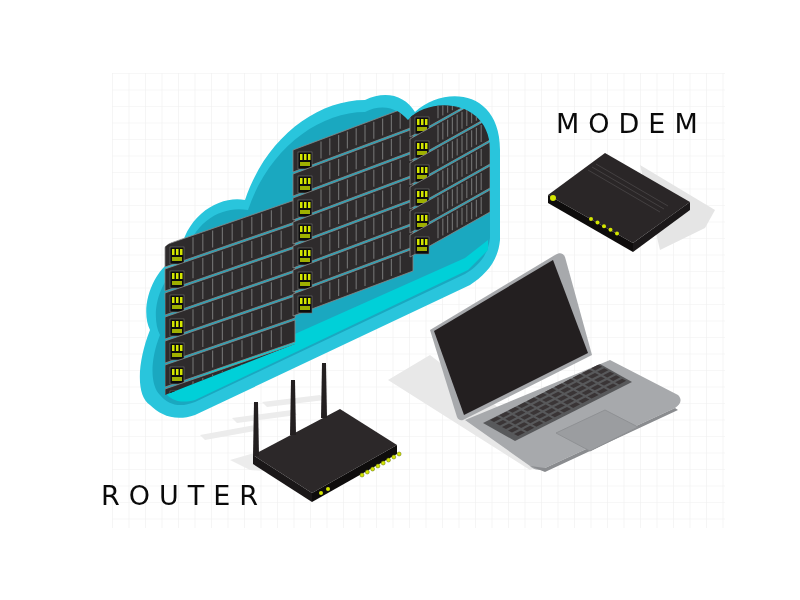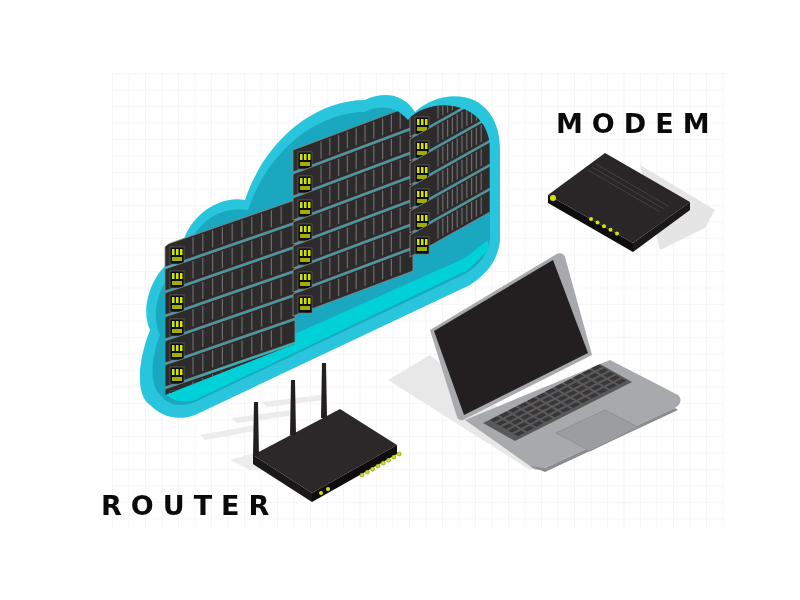--- a/index.html
+++ b/index.html
@@ -1,20 +1,20 @@
 <!DOCTYPE html>
 <html><head>
 <meta charset="utf-8">
 <style>
   html, body { margin:0; padding:0; background:#ffffff; }
   body { width:800px; height:600px; position:relative; overflow:hidden; font-family:"DejaVu Sans", sans-serif; }
   #scene { position:absolute; left:0; top:0; }
-  .label { position:absolute; font-family:"DejaVu Sans", sans-serif; font-weight:bold; color:#0a0a0a; letter-spacing:9px; font-size:27px; line-height:1; }
+  .label { position:absolute; font-family:"DejaVu Sans", sans-serif; font-weight:normal; color:#0a0a0a; letter-spacing:9px; font-size:27px; line-height:1; }
   #modem-label { left:556px; top:110px; }
-  #router-label { left:101px; top:492px; }
+  #router-label { left:101px; top:482px; }
 </style>
 </head>
 <body>
 
 <svg id="scene" width="800" height="600" viewBox="0 0 800 600">
   <defs>
     <pattern id="gridpat" width="16.5" height="16.5" patternUnits="userSpaceOnUse" x="112" y="73">
       <path d="M16.5 0 L0 0 0 16.5" fill="none" stroke="#efefef" stroke-width="1.2"></path>
     </pattern>
     <clipPath id="cloudclip">

